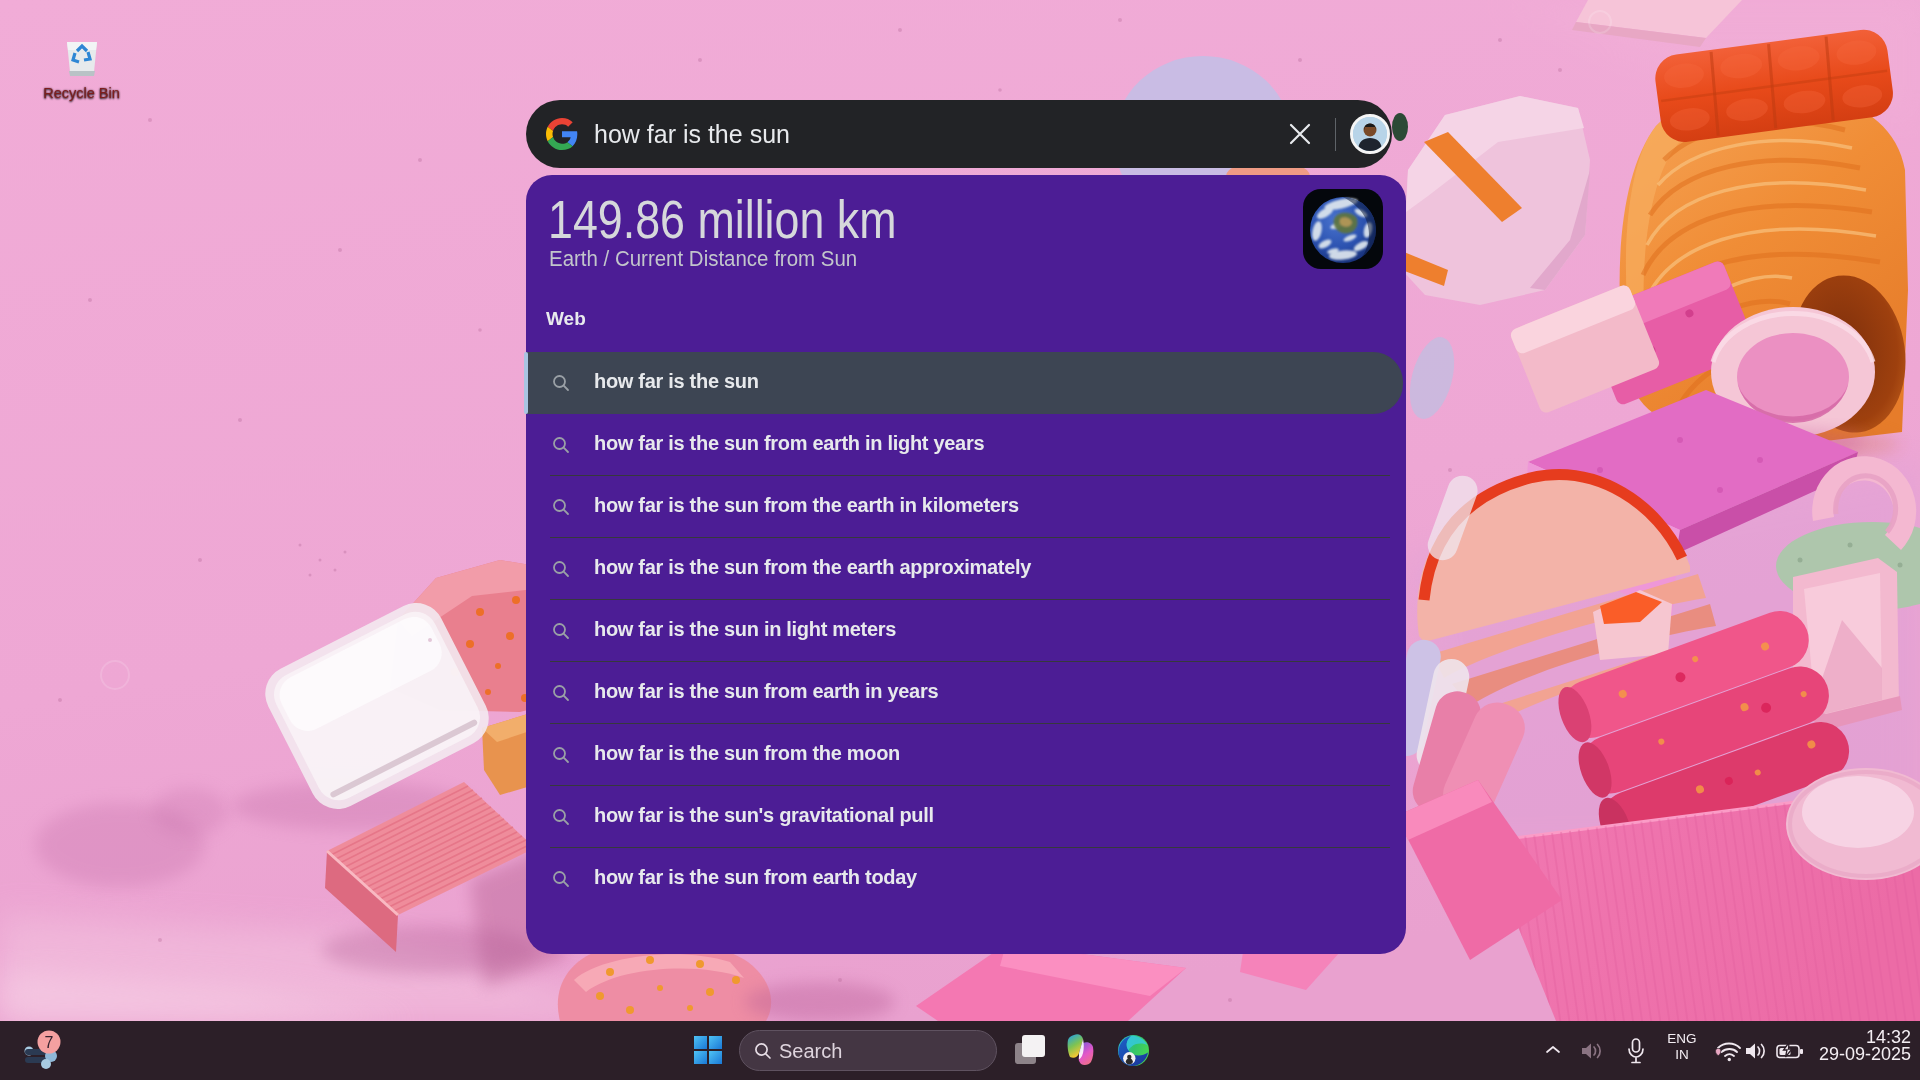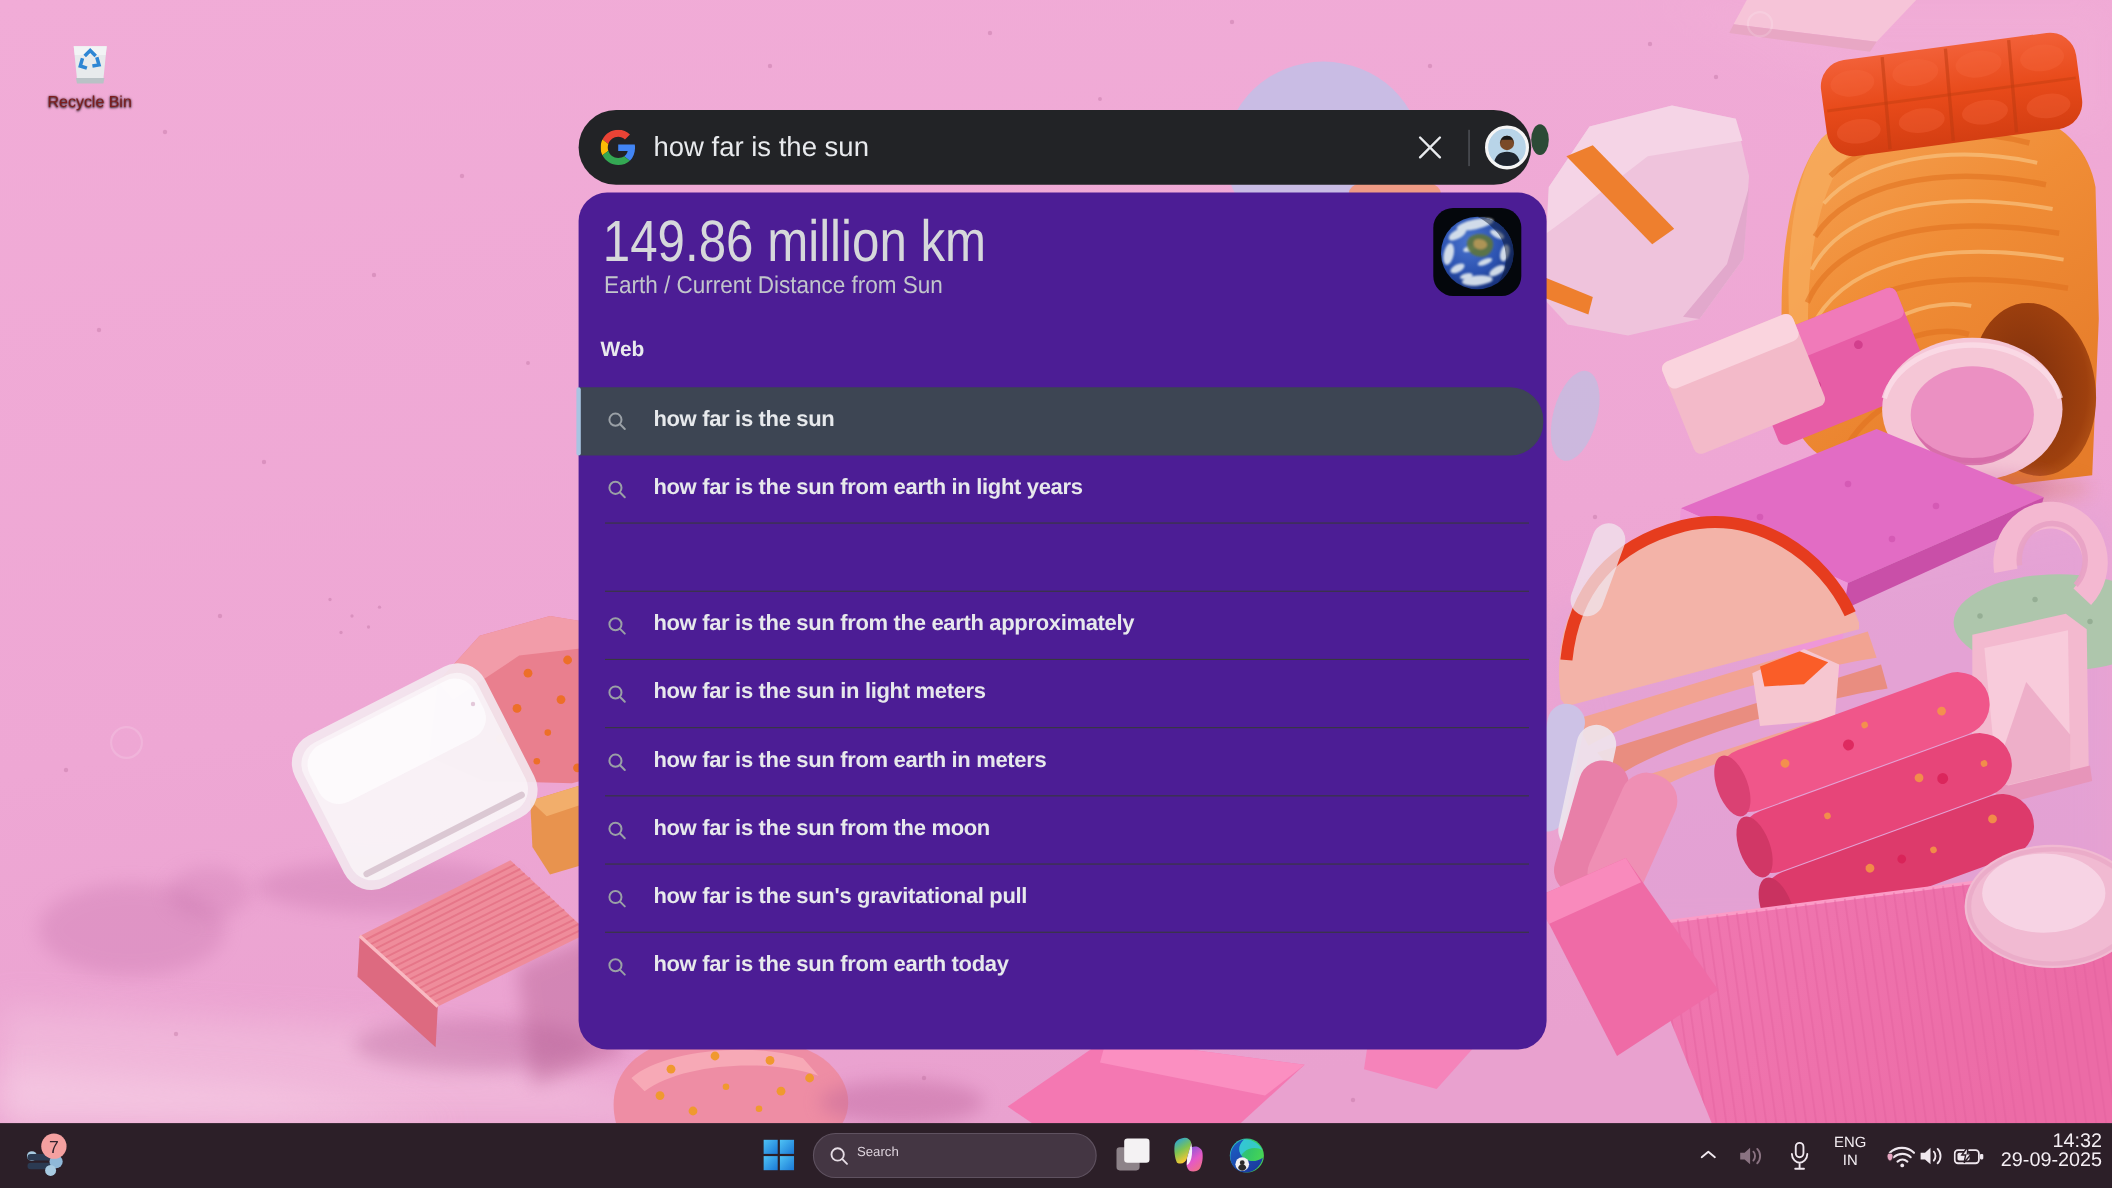--- a/index.html
+++ b/index.html
@@ -29,21 +29,21 @@
   .row .mag { position:absolute; left:26px; top:50%; margin-top:-9px; }
   .row .txt { position:absolute; left:68px; top:50%; transform:translateY(-57%);
     color:#e7e9ec; font-size:20px; font-weight:bold; white-space:nowrap; letter-spacing:-0.3px; }
   .row.hl { background:#3d4553; border-radius:0 30px 30px 0; width:877px; }
   .row.hl::before { content:""; position:absolute; left:-2px; top:0; width:4px; height:100%;
     background:#a9c4e2; border-radius:2px; }
   .divider { position:absolute; left:24px; width:840px; height:1px; background:#37393c; }
   
   #tbar { left:0; top:1021px; width:1920px; height:59px; background:#2c1f28; }
   #tsearch { position:absolute; left:739px; top:9px; width:258px; height:41px; border-radius:21px;
-    background:#443643; border:1px solid #5f5260; color:#ded4dd; font-size:12px; }
+    background:#443643; border:1px solid #5f5260; color:#ded4dd; font-size:20px; }
   #tsearch span { position:absolute; left:39px; top:9px; }
   .clock { position:absolute; right:9px; top:8px; text-align:right; color:#f4eef3; font-size:18px; line-height:16.5px; }
   .engin { position:absolute; left:1662px; top:10px; width:40px; text-align:center; color:#f4eef3; font-size:13.5px; line-height:16px; }
   
   #rbin { left:39px; top:38px; width:85px; text-align:center; }
   #rbin .lbl { margin-top:7px; color:#7f1d1d; font-size:14.5px; text-shadow:0 1px 2px rgba(0,0,0,.9), 0 0 2px rgba(0,0,0,.5); }
 </style>
 </head>
 <body>
 <div id="stage">
@@ -433,40 +433,47 @@
         </svg>
       <div class="txt">how far is the sun</div>
     </div>
     <div class="row" style="top:239px">
       <svg class="mag" width="18" height="18" viewBox="0 0 18 18">
           <circle cx="7.5" cy="7.5" r="5.5" fill="none" stroke="#9aa0a6" stroke-width="1.8"></circle>
           <line x1="11.7" y1="11.7" x2="16" y2="16" stroke="#9aa0a6" stroke-width="1.8" stroke-linecap="round"></line>
         </svg>
       <div class="txt">how far is the sun from earth in light years</div>
     </div>
+    <div class="row" style="top:301px">
+      <svg class="mag" width="18" height="18" viewBox="0 0 18 18">
+          <circle cx="7.5" cy="7.5" r="5.5" fill="none" stroke="#9aa0a6" stroke-width="1.8"></circle>
+          <line x1="11.7" y1="11.7" x2="16" y2="16" stroke="#9aa0a6" stroke-width="1.8" stroke-linecap="round"></line>
+        </svg>
+      <div class="txt">how far is the sun from the earth in kilometers</div>
+    </div>
     <div class="row" style="top:363px">
       <svg class="mag" width="18" height="18" viewBox="0 0 18 18">
           <circle cx="7.5" cy="7.5" r="5.5" fill="none" stroke="#9aa0a6" stroke-width="1.8"></circle>
           <line x1="11.7" y1="11.7" x2="16" y2="16" stroke="#9aa0a6" stroke-width="1.8" stroke-linecap="round"></line>
         </svg>
       <div class="txt">how far is the sun from the earth approximately</div>
     </div>
     <div class="row" style="top:425px">
       <svg class="mag" width="18" height="18" viewBox="0 0 18 18">
           <circle cx="7.5" cy="7.5" r="5.5" fill="none" stroke="#9aa0a6" stroke-width="1.8"></circle>
           <line x1="11.7" y1="11.7" x2="16" y2="16" stroke="#9aa0a6" stroke-width="1.8" stroke-linecap="round"></line>
         </svg>
       <div class="txt">how far is the sun in light meters</div>
     </div>
     <div class="row" style="top:487px">
       <svg class="mag" width="18" height="18" viewBox="0 0 18 18">
           <circle cx="7.5" cy="7.5" r="5.5" fill="none" stroke="#9aa0a6" stroke-width="1.8"></circle>
           <line x1="11.7" y1="11.7" x2="16" y2="16" stroke="#9aa0a6" stroke-width="1.8" stroke-linecap="round"></line>
         </svg>
-      <div class="txt">how far is the sun from earth in meters</div>
+      <div class="txt">how far is the sun from earth in years</div>
     </div>
     <div class="row" style="top:549px">
       <svg class="mag" width="18" height="18" viewBox="0 0 18 18">
           <circle cx="7.5" cy="7.5" r="5.5" fill="none" stroke="#9aa0a6" stroke-width="1.8"></circle>
           <line x1="11.7" y1="11.7" x2="16" y2="16" stroke="#9aa0a6" stroke-width="1.8" stroke-linecap="round"></line>
         </svg>
       <div class="txt">how far is the sun from the moon</div>
     </div>
     <div class="row" style="top:611px">
       <svg class="mag" width="18" height="18" viewBox="0 0 18 18">

